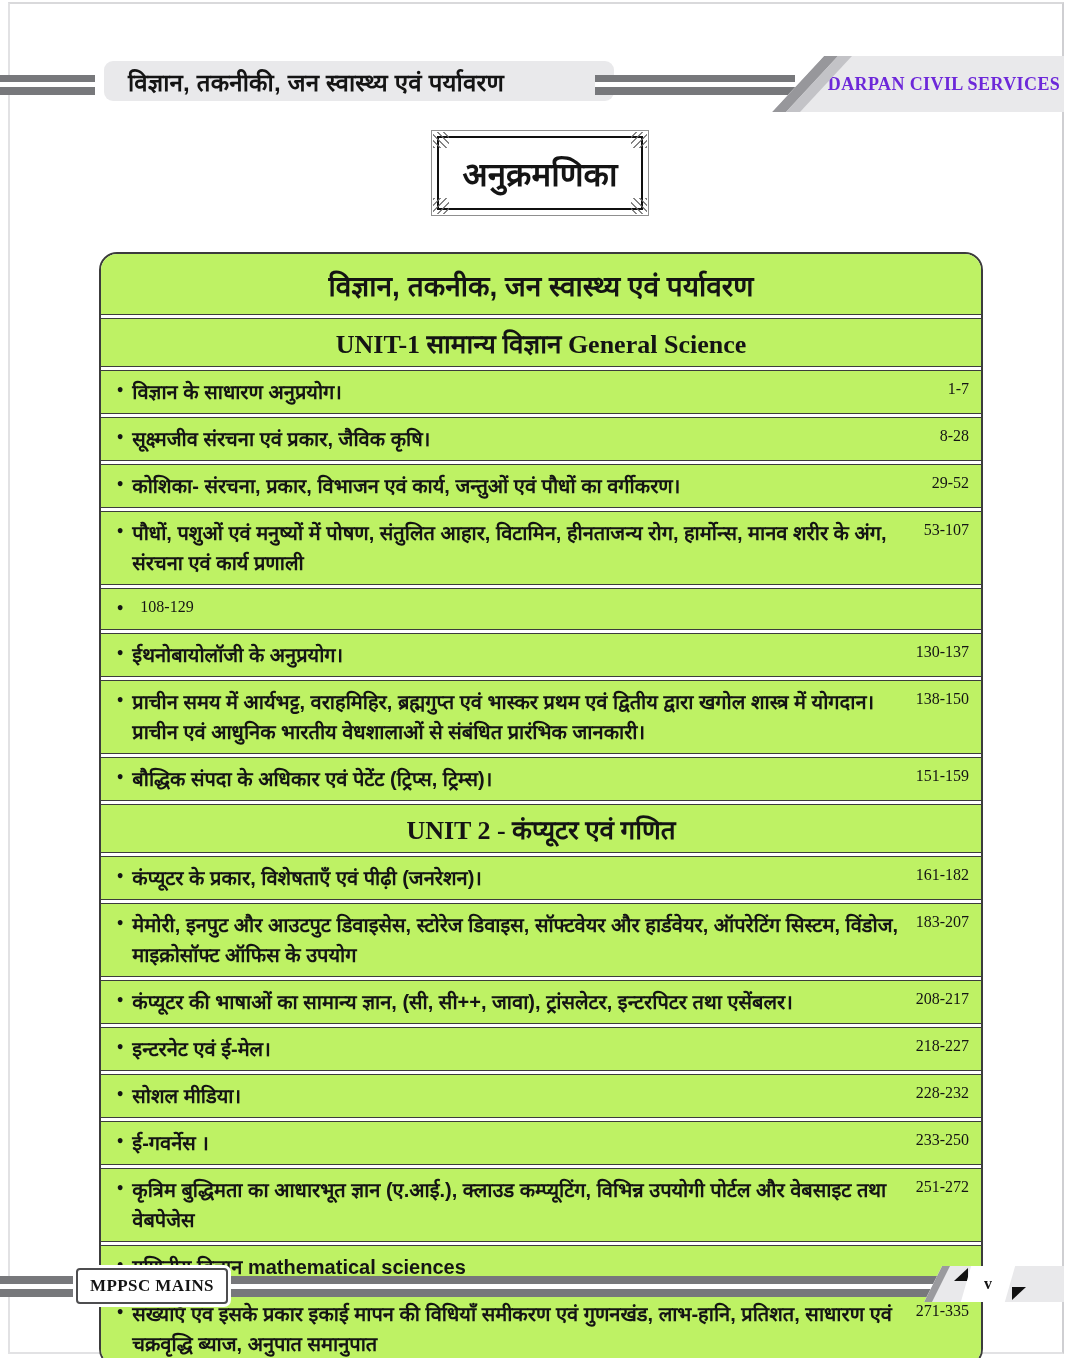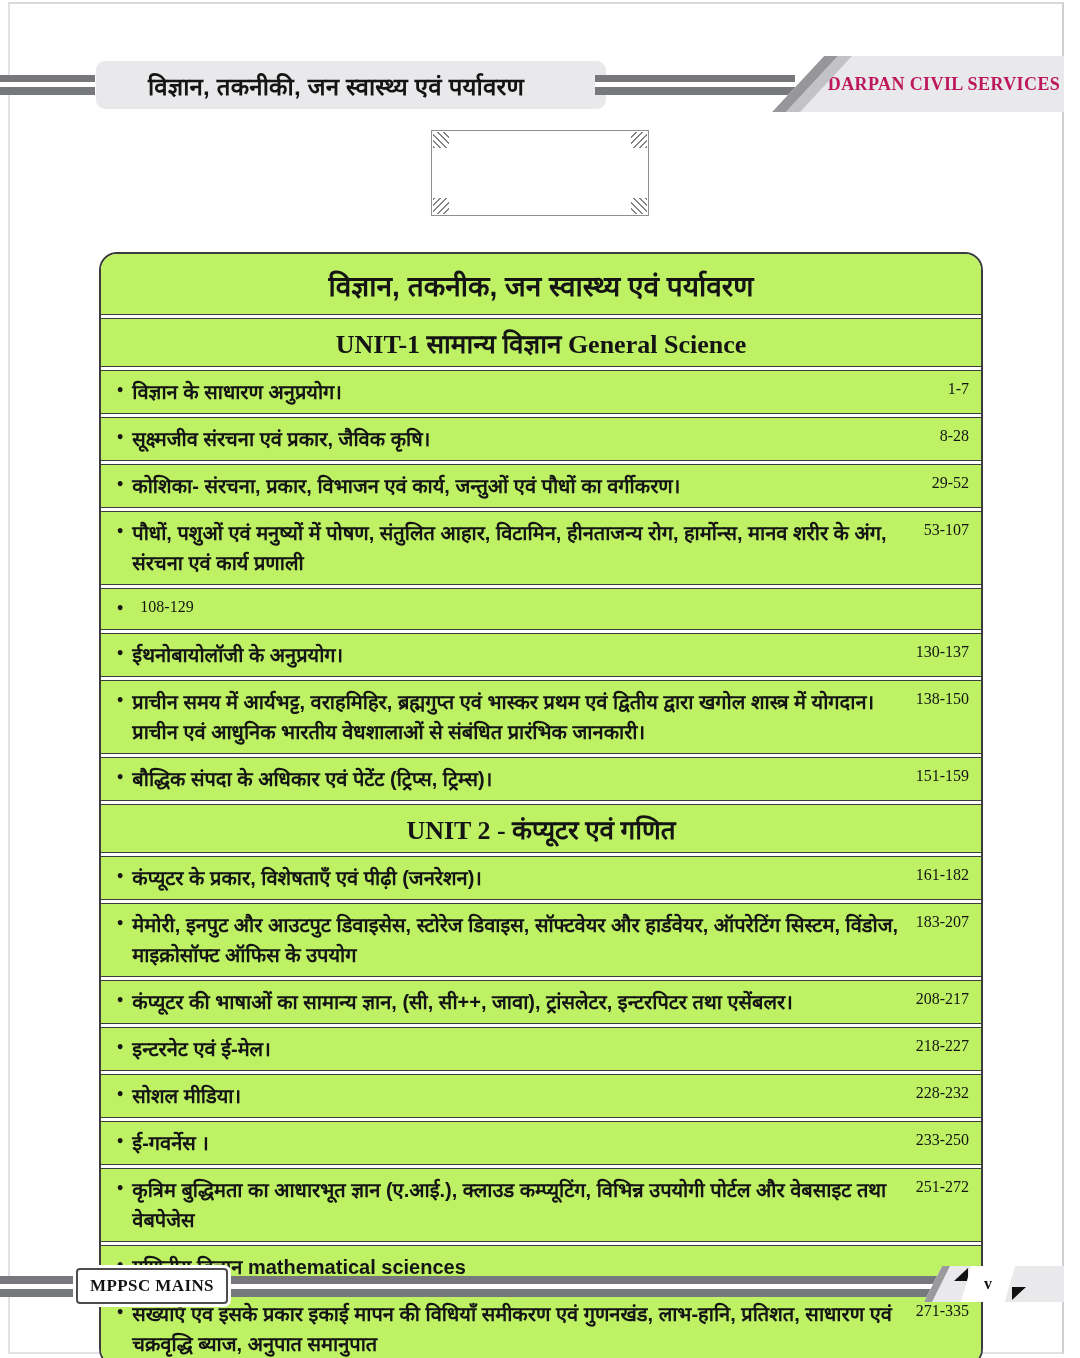--- a/index.html
+++ b/index.html
@@ -24,44 +24,44 @@
   }
 
   
   .hbar{
     position:absolute;height:20px;
     background:linear-gradient(180deg,var(--bar-gray) 0 7px,#ffffff 7px 12px,var(--bar-gray) 12px 19px);
   }
   .hbar-left{left:0;top:75px;width:95px;}
   .hbar-mid{left:595px;top:75px;width:200px;}
   .header-pill{
-    position:absolute;left:96px;top:61px;width:510px;height:48px;
+    position:absolute;left:104px;top:61px;width:510px;height:40px;
     background:var(--panel-gray);border-radius:9px;
-    display:flex;align-items:center;padding-left:52px;
+    display:flex;align-items:center;padding-left:24px;
   }
   .header-pill span{
     font-weight:bold;font-size:24px;letter-spacing:.2px;
     font-family:"Liberation Sans","DejaVu Sans",sans-serif;
   }
   .banner{
     position:absolute;left:772px;top:56px;right:16px;height:56px;
     background:var(--panel-gray);
     clip-path:polygon(52px 0,100% 0,100% 100%,0 100%);
     display:flex;align-items:center;justify-content:center;padding-left:52px;
   }
   .banner-fold-dark{
     position:absolute;left:0;top:0;bottom:0;width:70px;
     background:#97979b;clip-path:polygon(52px 0,66px 0,14px 100%,0 100%);
   }
   .banner-fold-light{
     position:absolute;left:0;top:0;bottom:0;width:84px;
     background:#c3c3c7;clip-path:polygon(66px 0,80px 0,28px 100%,14px 100%);
   }
   .banner span{
-    font-weight:bold;font-size:18px;color:#be185d;letter-spacing:.4px;
+    font-weight:bold;font-size:18px;color:#6d28d9;letter-spacing:.4px;
   }
 
   
   .index-box-outer{
     position:absolute;left:50%;top:130px;transform:translateX(-50%);
     width:218px;height:86px;border:1px solid #8f8f8f;padding:5px;background:#fff;
   }
   .corner{
     position:absolute;width:16px;height:16px;opacity:.8;
     background:repeating-linear-gradient(45deg,#666 0 1.5px,transparent 1.5px 4.5px);
@@ -165,20 +165,23 @@
     <div class="banner-fold-dark"></div>
     <div class="banner-fold-light"></div>
     <span>DARPAN CIVIL SERVICES</span>
   </div>
 
   <div class="index-box-outer">
     <div class="corner tl"></div>
     <div class="corner tr"></div>
     <div class="corner bl"></div>
     <div class="corner br"></div>
+    <div class="index-box-inner">
+      <span>अनुक्रमणिका</span>
+    </div>
   </div>
 
   <main class="toc" id="toc">
     <div class="toc-row toc-title">विज्ञान, तकनीक, जन स्वास्थ्य एवं पर्यावरण</div>
   <div class="toc-row unit-header">UNIT-1 सामान्य विज्ञान General Science</div>
       <div class="toc-row item">
         <span class="bullet">•</span>
         <span class="item-text">विज्ञान के साधारण अनुप्रयोग।</span>
         <span class="item-pages">1-7</span>
       </div>

